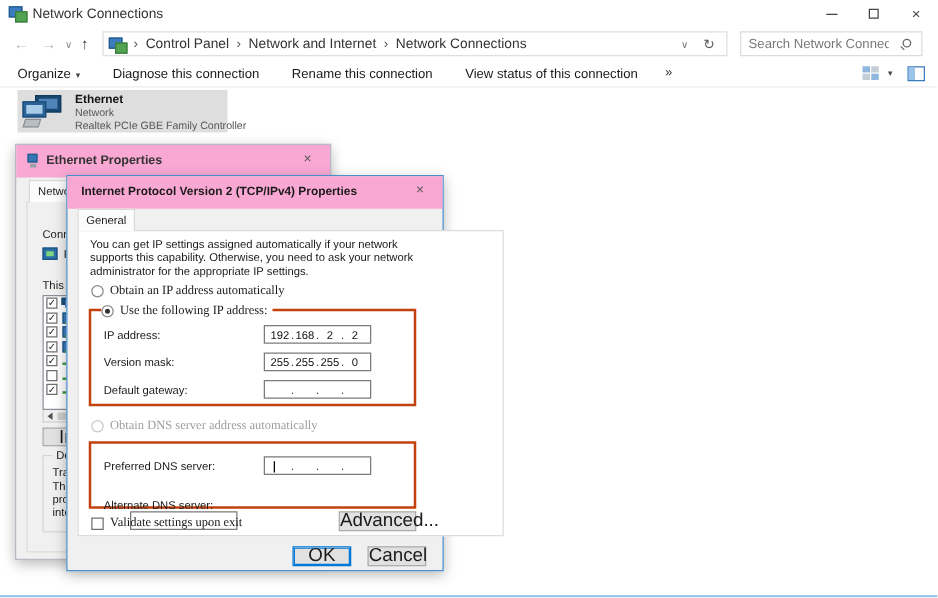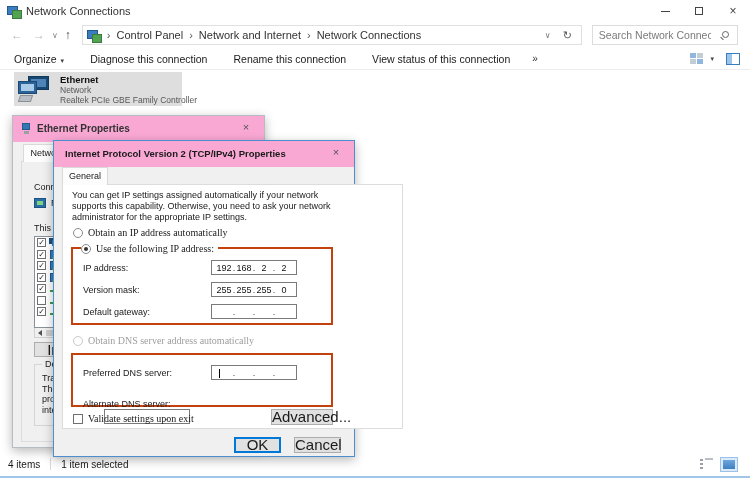--- a/index.html
+++ b/index.html
@@ -215,38 +215,20 @@
         </span>
       <span class="plug"></span>
     </span>
     <span class="tile-lines">
       <div class="tile-name">Ethernet</div>
       <div class="tile-sub">Network</div>
       <div class="tile-sub">Realtek PCIe GBE Family Controller</div>
     </span>
   </div>
 
-  <div class="statusbar">
-    <span class="sb-text">4 items</span>
-    <span class="sb-sep"></span>
-    <span class="sb-sel">1 item selected</span>
-    <span class="sb-right">
-      <span class="icon-listview">
-          <i></i>
-          <i></i>
-          <i></i>
-          <em></em>
-          <em></em>
-          <em></em>
-        </span>
-      <span class="icon-thumbview">
-          <i></i>
-        </span>
-    </span>
-  </div>
 
   <div class="dlg eth-dlg">
     <div class="dlg-titlebar">
       <span class="mini-adapter">
           <i></i>
           <em></em>
         </span>
       <span class="dlg-title">Ethernet Properties</span>
       <span class="dlg-close">×</span>
     </div>

